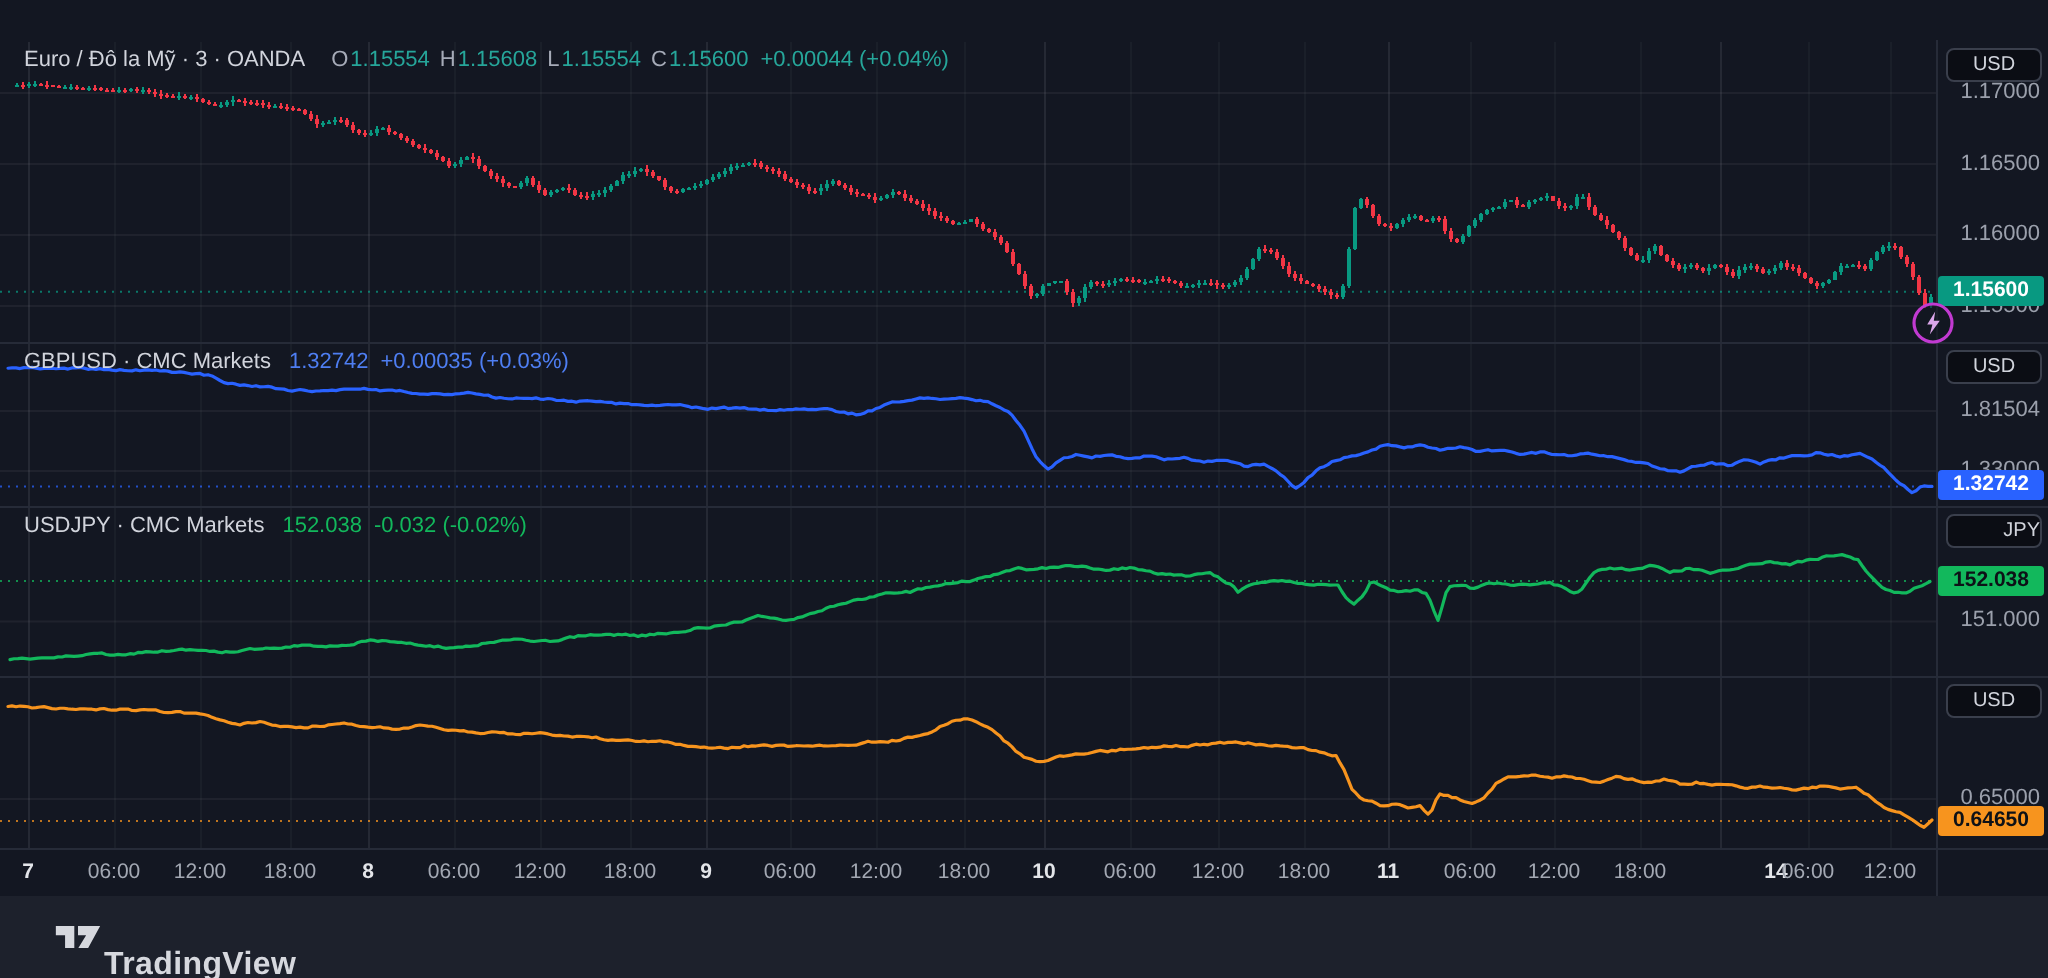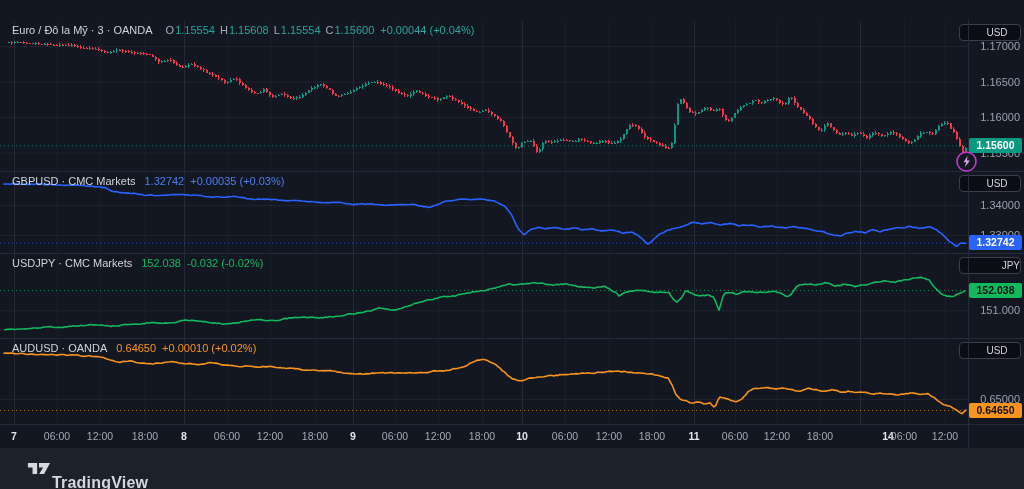--- a/index.html
+++ b/index.html
@@ -14,21 +14,21 @@
   .legend .lk{color:#a6abb8;margin-left:5px;}
   .legend .lv{margin-left:1px;}
   .legend .chg{margin-left:6px;}
   .sep{position:absolute;left:0;width:1024px;height:1px;background:#262b38;z-index:6;}
   .axiscol{position:absolute;left:968px;top:20px;width:56px;height:428px;z-index:8;}
   .axisborder{position:absolute;left:968px;top:20px;width:1px;height:428px;background:#262b38;z-index:9;}
   .axis-label{position:absolute;right:4px;font-size:11px;color:#9ba0ac;z-index:1;}
   .badge{position:absolute;left:1px;width:53px;height:15px;border-radius:2px;font-size:10.5px;
          text-align:center;line-height:15px;z-index:3;font-weight:bold;}
   .cbtn{position:absolute;right:3px;width:46px;height:15px;background:#0b0d14;border:1px solid #3a3f4c;
-        border-radius:4px;color:#d1d4dc;font-size:10px;text-align:center;line-height:15px;z-index:4;cursor:pointer;padding-left:14px;}
+        border-radius:4px;color:#d1d4dc;font-size:10px;text-align:center;line-height:15px;z-index:4;cursor:pointer;}
   .timeaxis{position:absolute;left:0;top:425px;width:968px;height:23px;z-index:5;}
   .tick{position:absolute;top:5px;transform:translateX(-50%);font-size:10.5px;color:#a3a8b3;}
   .tick.day{color:#e3e5e9;font-weight:bold;}
   .footer{position:absolute;left:0;top:448px;width:1024px;height:41px;background:#1d212c;z-index:6;}
   .brand{position:absolute;left:52px;top:10px;font-size:16px;font-weight:bold;color:#d6d8de;letter-spacing:0.2px;margin-top:16px;}
   .logo{position:absolute;left:27px;top:11px;}
   .marker{position:absolute;z-index:9;}
 </style>
 </head>
 <body>
@@ -805,42 +805,39 @@
         <line x1="735.5" y1="0" x2="735.5" y2="85" stroke="rgba(134,137,147,0.07)" stroke-width="1"></line>
         <line x1="777.5" y1="0" x2="777.5" y2="85" stroke="rgba(134,137,147,0.07)" stroke-width="1"></line>
         <line x1="820.5" y1="0" x2="820.5" y2="85" stroke="rgba(134,137,147,0.07)" stroke-width="1"></line>
         <line x1="860.5" y1="0" x2="860.5" y2="85" stroke="rgba(134,137,147,0.16)" stroke-width="1"></line>
         <line x1="904.5" y1="0" x2="904.5" y2="85" stroke="rgba(134,137,147,0.07)" stroke-width="1"></line>
         <line x1="945.5" y1="0" x2="945.5" y2="85" stroke="rgba(134,137,147,0.07)" stroke-width="1"></line>
         <line x1="0" y1="60.5" x2="968" y2="60.5" stroke="rgba(134,137,147,0.10)" stroke-width="1"></line>
         <line x1="0" y1="71.50050000000019" x2="966" y2="71.50050000000019" stroke="#f7941e" stroke-width="1" stroke-dasharray="1,3" opacity="0.75"></line>
         <path d="M4.0 14.23L6.0 13.94L8.0 14.38L10.0 14.02L12.0 14.17L14.0 14.39L16.0 15.01L18.0 14.81L20.0 14.51L22.0 14.29L24.0 14.80L26.0 15.29L28.0 15.49L30.0 15.12L32.0 15.13L34.0 15.40L36.0 15.61L38.0 15.74L40.0 15.45L42.0 15.38L44.0 15.60L46.0 15.60L48.0 15.97L50.0 15.46L52.0 15.24L54.0 15.80L56.0 16.11L58.0 16.10L60.0 15.58L62.0 15.56L64.0 15.52L66.0 16.24L68.0 16.34L70.0 15.94L72.0 15.75L74.0 15.94L76.0 15.89L78.0 15.95L80.0 16.75L82.0 17.24L84.0 17.34L86.0 17.18L88.0 16.82L90.0 16.74L92.0 17.56L94.0 17.50L96.0 17.58L98.0 17.56L100.0 17.96L102.0 18.27L104.0 18.73L106.0 19.67L108.0 20.34L110.0 20.94L112.0 21.35L114.0 22.08L116.0 22.69L118.0 22.97L120.0 23.47L122.0 22.68L124.0 22.25L126.0 22.51L128.0 22.31L130.0 21.77L132.0 22.12L134.0 22.83L136.0 23.55L138.0 23.71L140.0 24.28L142.0 24.16L144.0 24.16L146.0 24.46L148.0 24.78L150.0 24.55L152.0 24.94L154.0 24.95L156.0 24.10L158.0 24.03L160.0 24.25L162.0 24.23L164.0 23.48L166.0 23.24L168.0 23.00L170.0 22.80L172.0 22.48L174.0 23.01L176.0 23.11L178.0 23.75L180.0 24.24L182.0 24.34L184.0 24.60L186.0 24.77L188.0 24.61L190.0 24.37L192.0 24.98L194.0 25.03L196.0 25.57L198.0 25.66L200.0 25.52L202.0 25.00L204.0 25.09L206.0 24.54L208.0 23.80L210.0 23.49L212.0 23.77L214.0 24.08L216.0 24.13L218.0 24.61L220.0 25.24L222.0 25.89L224.0 26.16L226.0 26.05L228.0 26.12L230.0 26.45L232.0 26.33L234.0 26.99L236.0 27.03L238.0 27.43L240.0 27.77L242.0 27.74L244.0 27.23L246.0 26.91L248.0 26.99L250.0 27.28L252.0 27.23L254.0 27.95L256.0 27.87L258.0 28.26L260.0 28.32L262.0 27.63L264.0 27.67L266.0 27.88L268.0 27.62L270.0 27.33L272.0 27.59L274.0 27.97L276.0 28.54L278.0 28.79L280.0 28.66L282.0 28.99L284.0 29.04L286.0 29.53L288.0 29.23L290.0 29.12L292.0 29.24L294.0 29.40L296.0 29.87L298.0 29.50L300.0 30.40L302.0 30.89L304.0 31.19L306.0 30.98L308.0 31.18L310.0 31.23L312.0 31.04L314.0 30.96L316.0 31.26L318.0 31.72L320.0 31.76L322.0 31.44L324.0 31.87L326.0 31.64L328.0 31.67L330.0 31.39L332.0 31.94L334.0 31.98L336.0 32.52L338.0 33.22L340.0 33.13L342.0 33.71L344.0 34.18L346.0 34.21L348.0 34.33L350.0 34.64L352.0 34.52L354.0 34.95L356.0 35.04L358.0 34.87L360.0 34.62L362.0 35.08L364.0 35.28L366.0 34.62L368.0 34.84L370.0 34.80L372.0 33.90L374.0 34.38L376.0 33.95L378.0 34.02L380.0 33.72L382.0 33.47L384.0 33.72L386.0 34.16L388.0 33.68L390.0 33.59L392.0 33.56L394.0 34.20L396.0 34.05L398.0 33.86L400.0 33.87L402.0 34.00L404.0 33.98L406.0 34.11L408.0 33.81L410.0 33.60L412.0 33.98L414.0 34.01L416.0 33.88L418.0 33.77L420.0 33.55L422.0 33.63L424.0 33.68L426.0 33.62L428.0 33.58L430.0 32.94L432.0 32.32L434.0 31.62L436.0 32.10L438.0 32.04L440.0 31.80L442.0 31.91L444.0 32.14L446.0 31.20L448.0 31.50L450.0 31.16L452.0 30.18L454.0 29.55L456.0 29.70L458.0 29.16L460.0 28.76L462.0 28.19L464.0 27.79L466.0 26.97L468.0 25.91L470.0 24.22L472.0 23.60L474.0 22.85L476.0 21.62L478.0 21.12L480.0 21.11L482.0 20.43L484.0 20.48L486.0 21.03L488.0 21.84L490.0 22.94L492.0 23.85L494.0 24.64L496.0 25.81L498.0 27.52L500.0 29.05L502.0 31.46L504.0 32.61L506.0 34.45L508.0 36.72L510.0 37.90L512.0 39.62L514.0 40.13L516.0 40.67L518.0 41.63L520.0 41.80L522.0 41.67L524.0 41.25L526.0 40.36L528.0 39.51L530.0 38.91L532.0 39.15L534.0 38.79L536.0 38.45L538.0 37.94L540.0 38.06L542.0 38.05L544.0 37.75L546.0 37.23L548.0 36.68L550.0 36.22L552.0 36.55L554.0 36.91L556.0 36.15L558.0 36.44L560.0 35.60L562.0 35.82L564.0 35.62L566.0 35.59L568.0 35.46L570.0 35.17L572.0 34.76L574.0 35.03L576.0 34.65L578.0 34.83L580.0 34.59L582.0 33.93L584.0 34.16L586.0 34.30L588.0 33.72L590.0 34.29L592.0 34.31L594.0 34.50L596.0 33.67L598.0 33.09L600.0 33.51L602.0 33.15L604.0 33.43L606.0 32.74L608.0 32.57L610.0 32.11L612.0 32.60L614.0 32.18L616.0 32.20L618.0 31.98L620.0 32.41L622.0 32.89L624.0 32.34L626.0 32.84L628.0 33.42L630.0 33.15L632.0 33.46L634.0 33.86L636.0 34.06L638.0 33.69L640.0 33.94L642.0 34.12L644.0 34.23L646.0 34.81L648.0 34.99L650.0 34.79L652.0 34.84L654.0 35.79L656.0 36.25L658.0 36.31L660.0 37.10L662.0 37.41L664.0 38.23L666.0 38.90L668.0 38.76L670.0 42.47L672.0 45.79L674.0 50.68L676.0 55.70L678.0 57.60L680.0 59.84L682.0 61.00L684.0 61.36L686.0 61.55L688.0 62.62L690.0 63.78L692.0 63.95L694.0 63.84L696.0 63.13L698.0 63.02L700.0 63.33L702.0 64.10L704.0 64.98L706.0 64.67L708.0 64.37L710.0 63.83L712.0 66.16L714.0 68.03L716.0 66.06L718.0 60.91L720.0 57.95L722.0 58.71L724.0 58.68L726.0 59.79L728.0 59.86L730.0 60.99L732.0 61.73L734.0 62.22L736.0 62.76L738.0 61.95L740.0 61.08L742.0 59.88L744.0 57.49L746.0 55.59L748.0 52.72L750.0 51.64L752.0 50.48L754.0 49.44L756.0 49.41L758.0 49.43L760.0 49.22L762.0 48.96L764.0 48.99L766.0 48.49L768.0 48.61L770.0 49.11L772.0 49.37L774.0 49.56L776.0 50.13L778.0 49.47L780.0 49.48L782.0 48.94L784.0 49.31L786.0 49.49L788.0 50.26L790.0 50.25L792.0 50.61L794.0 51.32L796.0 52.01L798.0 52.07L800.0 52.26L802.0 51.56L804.0 50.79L806.0 50.07L808.0 49.20L810.0 49.40L812.0 50.30L814.0 50.69L816.0 50.40L818.0 51.20L820.0 51.86L822.0 52.32L824.0 52.09L826.0 52.17L828.0 51.50L830.0 51.40L832.0 50.52L834.0 51.14L836.0 51.40L838.0 51.87L840.0 53.09L842.0 53.11L844.0 53.17L846.0 53.11L848.0 52.03L850.0 52.81L852.0 52.72L854.0 53.20L856.0 53.56L858.0 53.20L860.0 53.15L862.0 53.25L864.0 53.27L866.0 53.37L868.0 53.92L870.0 54.55L872.0 55.03L874.0 55.17L876.0 54.55L878.0 54.52L880.0 53.99L882.0 54.60L884.0 54.73L886.0 55.07L888.0 55.01L890.0 54.76L892.0 55.14L894.0 55.37L896.0 55.93L898.0 56.04L900.0 55.58L902.0 55.05L904.0 55.35L906.0 54.58L908.0 54.83L910.0 54.04L912.0 54.00L914.0 54.15L916.0 54.56L918.0 54.94L920.0 55.53L922.0 55.23L924.0 54.93L926.0 54.88L928.0 54.61L930.0 56.03L932.0 57.67L934.0 58.36L936.0 60.09L938.0 61.87L940.0 63.14L942.0 64.72L944.0 65.69L946.0 66.30L948.0 66.88L950.0 67.17L952.0 68.47L954.0 69.58L956.0 70.77L958.0 72.18L960.0 73.62L962.0 74.64L964.0 72.87L966.0 71.02" fill="none" stroke="#f7941e" stroke-width="1.6" stroke-linejoin="round" stroke-linecap="round"></path>
       </svg>
-    <div class="legend">
-      <span class="sym">AUDUSD · OANDA</span><span class="lv v3" style="color: rgb(247, 148, 30);">0.64650</span><span class="chg v3" style="color: rgb(247, 148, 30);">+0.00010 (+0.02%)</span>
-    </div>
   </div>
 
   <div class="sep" style="top:171px;"></div>
   <div class="sep" style="top:253px;"></div>
   <div class="sep" style="top:338px;"></div>
   <div class="sep" style="top:424px;"></div>
 
   <div class="axisborder"></div>
   <div class="axiscol" id="axiscol">
     <div class="cbtn" style="top:4px;">USD</div>
     <div class="cbtn" style="top:155px;">USD</div>
     <div class="cbtn" style="top:237px;text-align:right;">JPY</div>
     <div class="cbtn" style="top:322px;">USD</div>
   <div class="axis-label" style="top: 20px;">1.17000</div>
       <div class="axis-label" style="top: 55.5px;">1.16500</div>
       <div class="axis-label" style="top: 91px;">1.16000</div>
       <div class="axis-label" style="top: 126.5px;">1.15500</div>
       <div class="badge" style="background: rgb(8, 153, 129); color: rgb(255, 255, 255); top: 117.9px;">1.15600</div>
-      <div class="axis-label" style="top: 179px;">1.34000</div>
+      <div class="axis-label" style="top: 179px;">1.81504</div>
       <div class="axis-label" style="top: 209px;">1.33000</div>
       <div class="badge" style="background: rgb(41, 98, 255); color: rgb(255, 255, 255); top: 215.24px;">1.32742</div>
       <div class="axis-label" style="top: 284.241px;">151.000</div>
       <div class="badge" style="background: rgb(18, 184, 92); color: rgb(13, 17, 23); top: 262.5px;">152.038</div>
       <div class="axis-label" style="top: 373px;">0.65000</div>
       <div class="badge" style="background: rgb(247, 148, 30); color: rgb(13, 17, 23); top: 382.5px;">0.64650</div>
     </div>
 
   <div class="timeaxis" id="timeaxis">
       <span class="tick day" style="left: 14px;">7</span>

